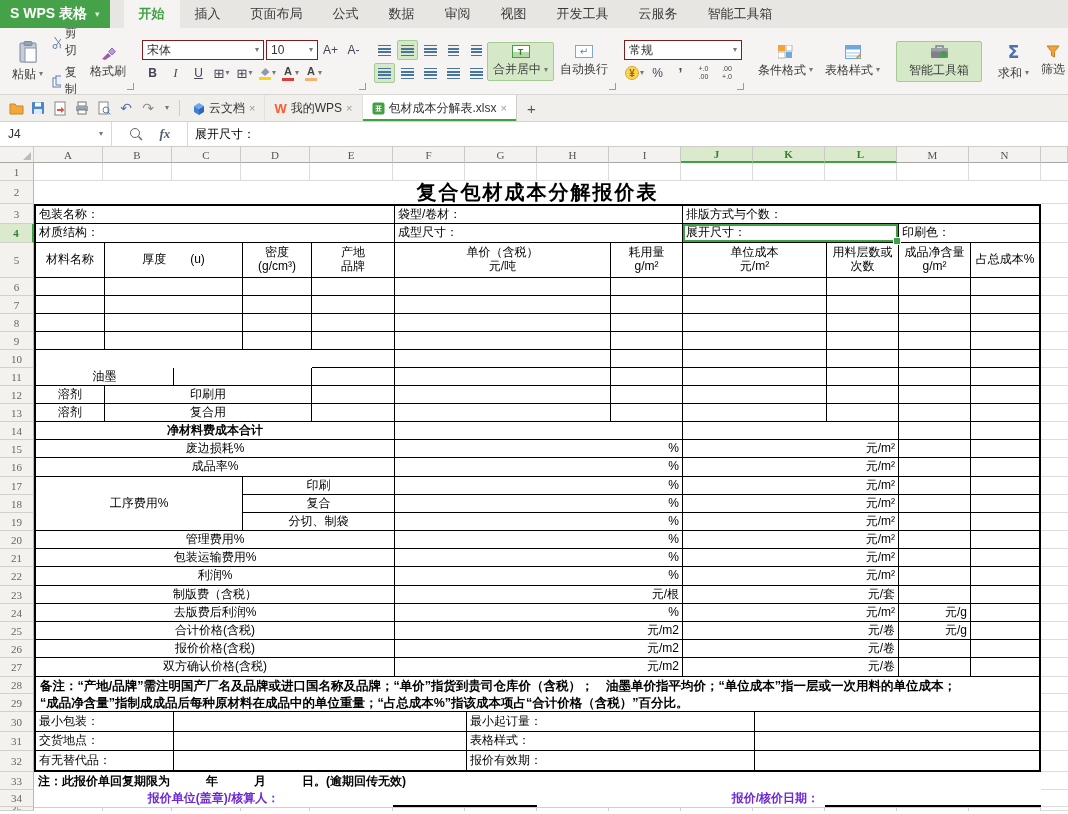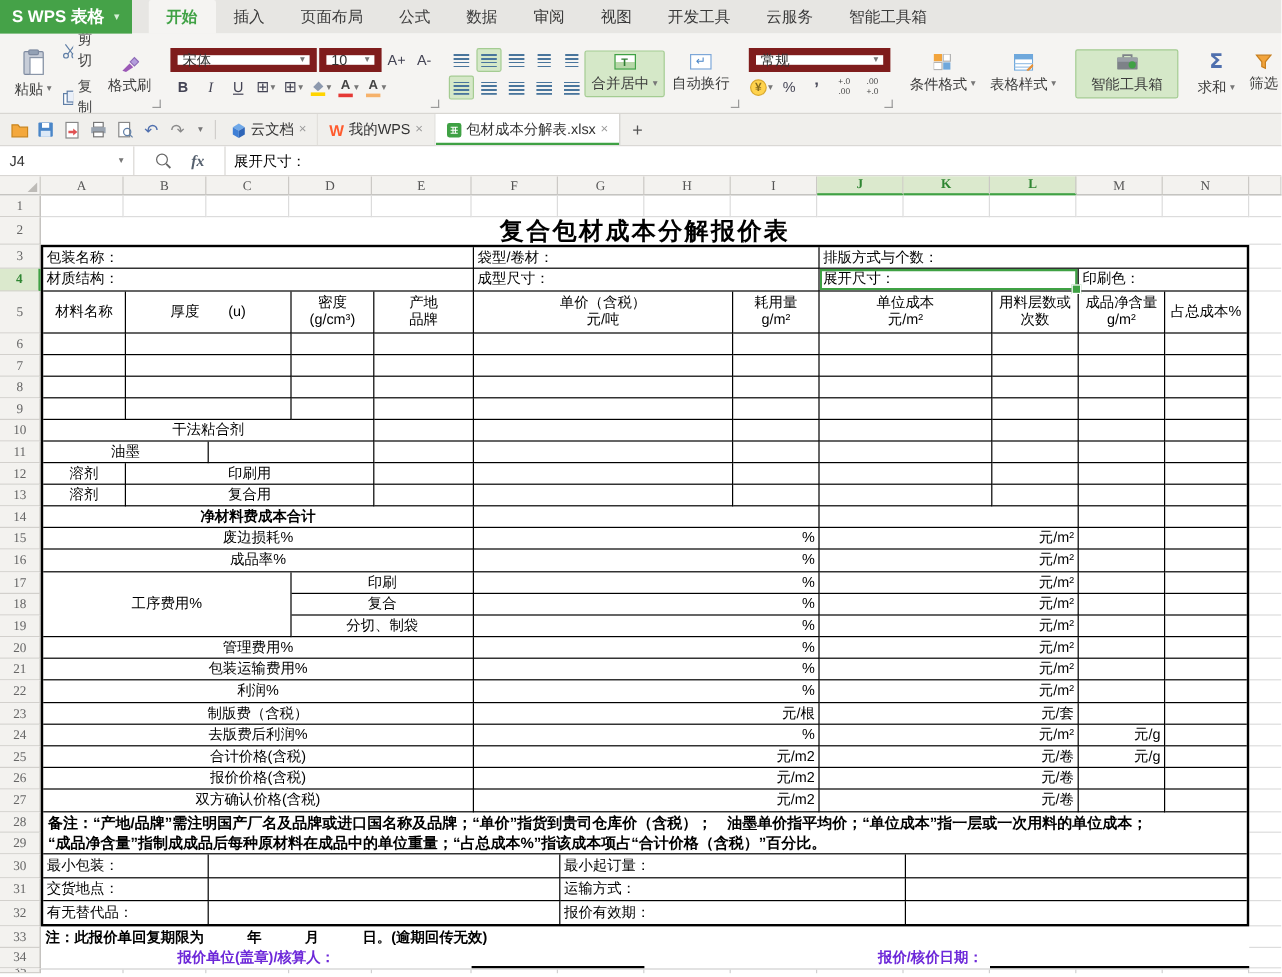--- a/index.html
+++ b/index.html
@@ -16,21 +16,21 @@
   #ribbon{height:67px;background:#f5f4f2;border-bottom:1px solid #d8d6d2;display:flex;align-items:stretch;padding:3px 0 2px 2px;overflow:hidden}
   .group{display:flex;align-items:center;padding:0 4px;position:relative}
   .vsep{width:1px;background:#dcdad6;margin:5px 1px}
   .col{display:flex;flex-direction:column;justify-content:center;gap:3px}
   .hrow{display:flex;align-items:center;gap:2px}
   .bigbtn{display:flex;flex-direction:column;align-items:center;justify-content:center;gap:3px;padding:2px 5px;color:#444;border:1px solid transparent;border-radius:2px}
   .bigbtn.grn{background:#d5e8c8;border-color:#a4cc92}
   .smallbtn{display:flex;align-items:center;gap:4px;padding:1px 3px;color:#444}
   .iconbtn{min-width:21px;height:20px;display:flex;align-items:center;justify-content:center;color:#445;border:1px solid transparent;border-radius:2px;gap:1px}
   .iconbtn.sel{background:#d5e8c8;border-color:#a4cc92}
-  .combo{background:#fff;border:6px solid #7f1d1d;height:20px;display:flex;align-items:center;justify-content:space-between;padding:0 4px;color:#333}
+  .combo{background:#fff;border:1px solid #7f1d1d;height:20px;display:flex;align-items:center;justify-content:space-between;padding:0 4px;color:#333}
   .caret{font-size:8px;color:#777;line-height:1}
   .lbl{font-size:12px;color:#3c3c3c;display:flex;align-items:center;gap:3px;white-space:nowrap}
   .lau{position:absolute;right:2px;bottom:2px;width:7px;height:7px;border-right:1px solid #9a9a9a;border-bottom:1px solid #9a9a9a}
   .li{width:13px;height:11px;background:repeating-linear-gradient(180deg,#49759c 0 1.5px,transparent 1.5px 3.2px)}
   .bi{font-weight:bold}.ii{font-style:italic;font-family:"Liberation Serif",serif}.ui{text-decoration:underline}
   .colorbtn{display:flex;flex-direction:column;align-items:center;line-height:1;gap:1px;font-size:11px;font-weight:bold;color:#444}
   .bar{width:12px;height:3px}
   .mi{width:18px;height:13px;border:1px solid #3fa144;color:#2e7d32;font-size:9px;font-weight:bold;display:flex;align-items:center;justify-content:center;background:linear-gradient(180deg,#fff 55%,#b7d7a8 55%)}
   .wi{width:18px;height:13px;border:1px solid #7da7d8;color:#4a86c8;font-size:10px;display:flex;align-items:center;justify-content:center;background:#fff}
   .coin{width:14px;height:14px;border-radius:50%;background:#ffd34d;border:1px solid #d9a92f;color:#8a6d1d;font-size:10px;font-weight:bold;display:flex;align-items:center;justify-content:center}
@@ -624,21 +624,20 @@
       <div class="tc" style="grid-area:7/2/8/4"></div>
       <div class="tc" style="grid-area:7/4/8/5"></div>
       <div class="tc" style="grid-area:7/5/8/6"></div>
       <div class="tc" style="grid-area:7/6/8/9"></div>
       <div class="tc" style="grid-area:7/9/8/10"></div>
       <div class="tc" style="grid-area:7/10/8/12"></div>
       <div class="tc" style="grid-area:7/12/8/13"></div>
       <div class="tc" style="grid-area:7/13/8/14"></div>
       <div class="tc er" style="grid-area:7/14/8/15"></div>
 
-    <div class="tc c" style="grid-area:8/1/9/5">干法粘合剂</div>
     <div class="tc" style="grid-area:8/5/9/6"></div>
     <div class="tc" style="grid-area:8/6/9/9"></div>
       <div class="tc" style="grid-area:8/9/9/10"></div>
       <div class="tc" style="grid-area:8/10/9/12"></div>
       <div class="tc" style="grid-area:8/12/9/13"></div>
       <div class="tc" style="grid-area:8/13/9/14"></div>
       <div class="tc er" style="grid-area:8/14/9/15"></div>
 
     <div class="tc c" style="grid-area:9/1/10/3">油墨</div>
     <div class="tc" style="grid-area:9/3/10/5"></div>
@@ -756,21 +755,21 @@
     <div class="tc note er" style="grid-area:26/1/28/15">备注：“产地/品牌”需注明国产厂名及品牌或进口国名称及品牌；“单价”指货到贵司仓库价（含税）；　油墨单价指平均价；“单位成本”指一层或一次用料的单位成本；
 “成品净含量”指制成成品后每种原材料在成品中的单位重量；“占总成本%”指该成本项占“合计价格（含税）”百分比。</div>
 
     <div class="tc" style="grid-area:28/1/29/3">最小包装：</div>
     <div class="tc" style="grid-area:28/3/29/7"></div>
     <div class="tc" style="grid-area:28/7/29/11">最小起订量：</div>
     <div class="tc er" style="grid-area:28/11/29/15"></div>
 
     <div class="tc" style="grid-area:29/1/30/3">交货地点：</div>
     <div class="tc" style="grid-area:29/3/30/7"></div>
-    <div class="tc" style="grid-area:29/7/30/11">运输方式：</div>
+    <div class="tc" style="grid-area:29/7/30/11">表格样式：</div>
     <div class="tc er" style="grid-area:29/11/30/15"></div>
 
     <div class="tc eb" style="grid-area:30/1/31/3">有无替代品：</div>
     <div class="tc eb" style="grid-area:30/3/31/7"></div>
     <div class="tc eb" style="grid-area:30/7/31/11">报价有效期：</div>
     <div class="tc er eb" style="grid-area:30/11/31/15"></div>
   </div>
 
   <div id="row33">注：此报价单回复期限为　　　年　　　月　　　日。(逾期回传无效)</div>
 

